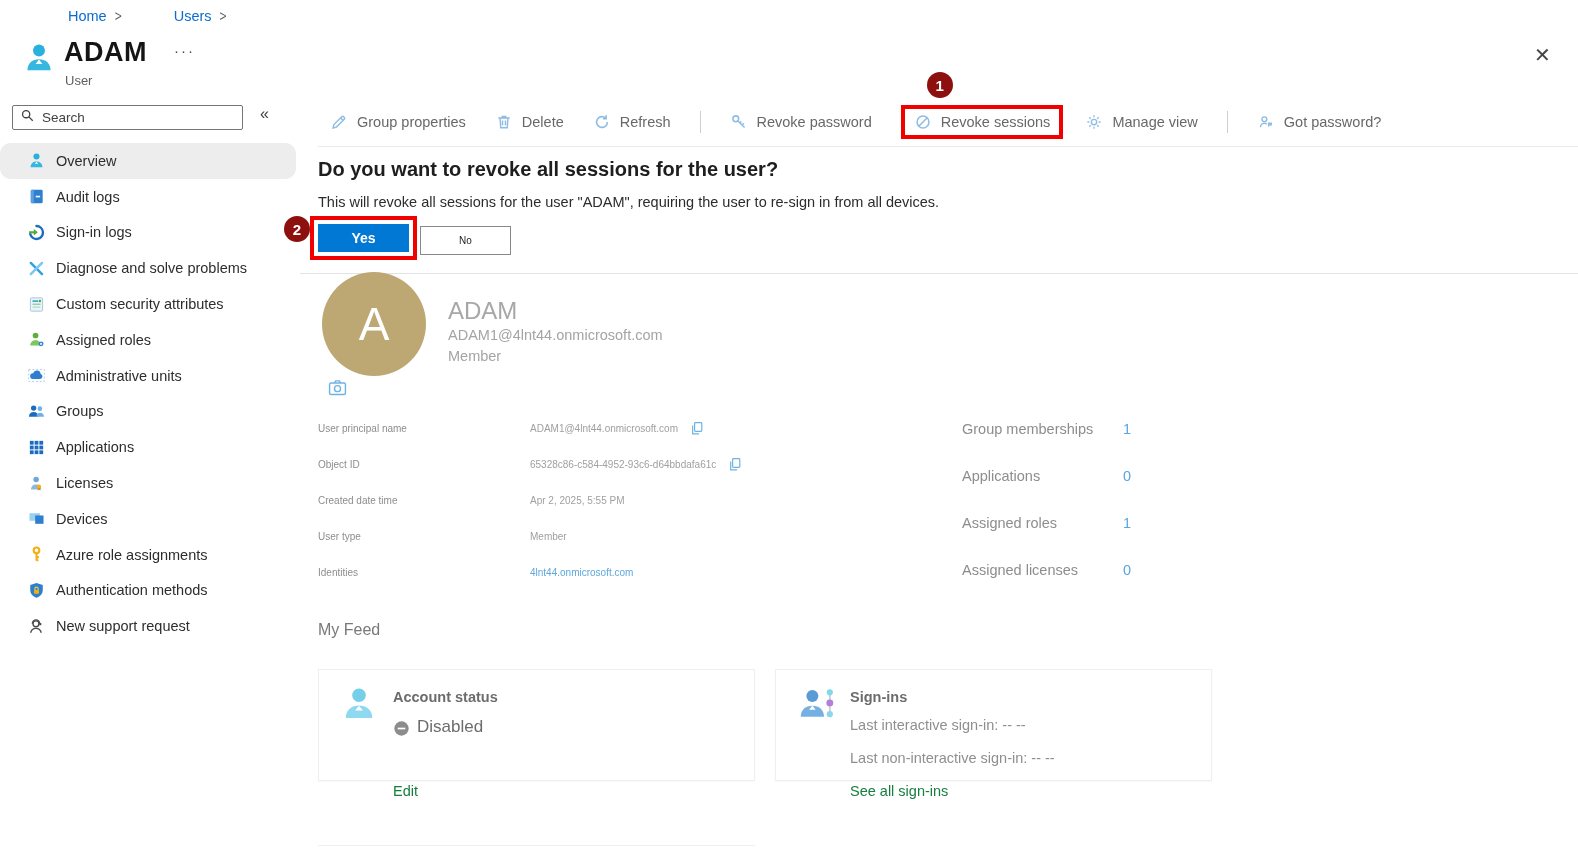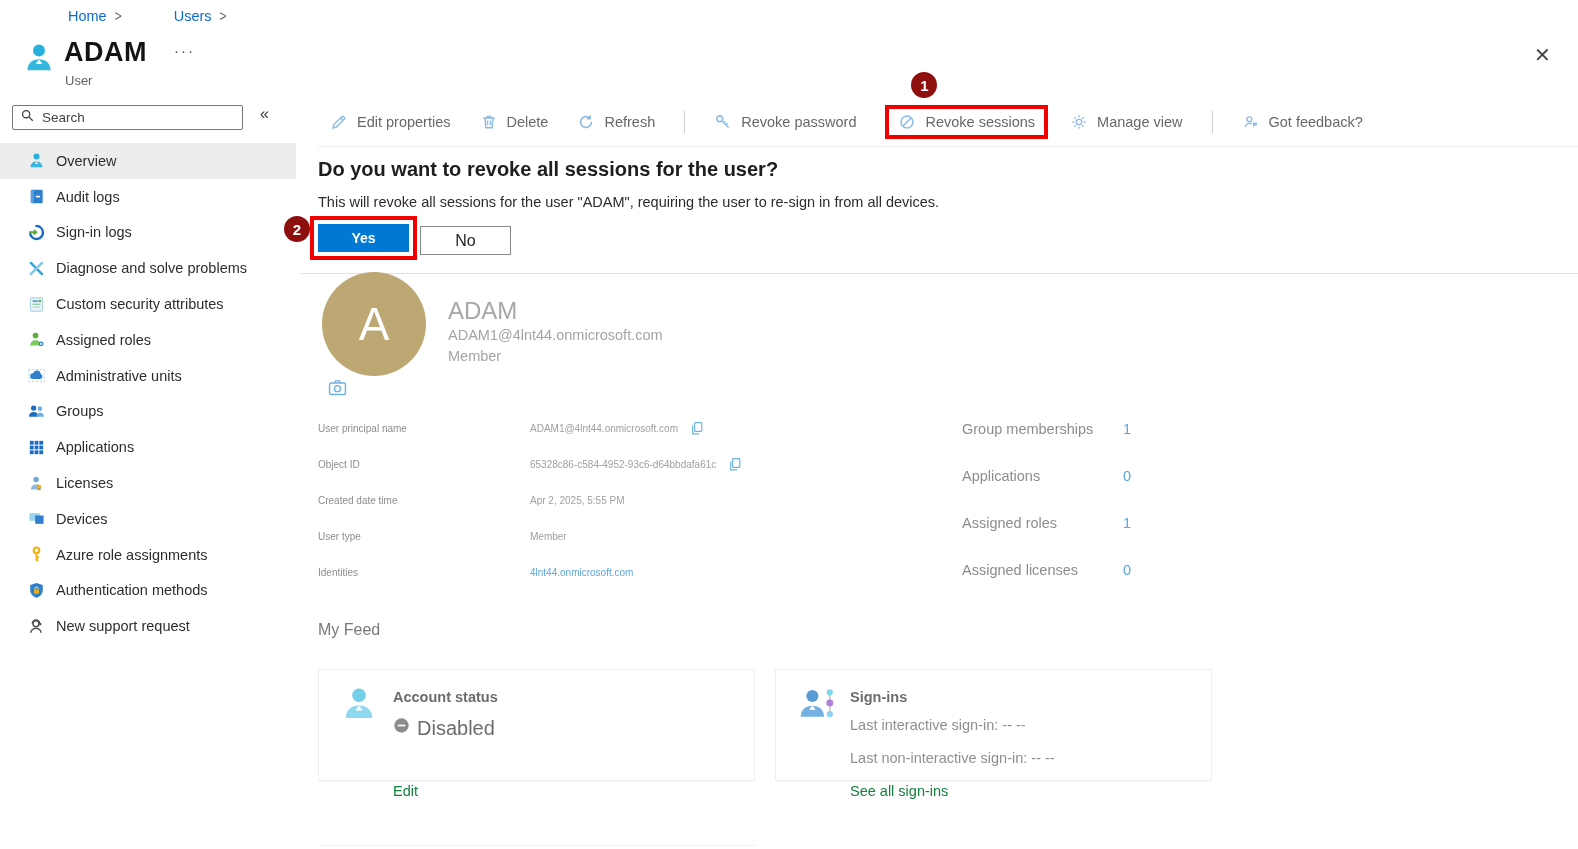--- a/index.html
+++ b/index.html
@@ -21,21 +21,21 @@
   .sidebar { left:0; top:105px; width:296px; }
   .search-row { display:flex; align-items:flex-start; padding-left:12px; height:26px; }
   .search-box { width:231px; height:25px; border:1px solid #757575; border-radius:2px;
      display:flex; align-items:center; padding:0 7px; gap:7px; background:#fff; }
   .search-box input { border:none; outline:none; flex:1; font-size:13.5px; color:#333;
      font-family:"Liberation Sans",sans-serif; }
   .search-box input::placeholder { color:#424242; }
   .collapse-btn { margin-left:17px; color:#3f3f3f; font-size:16px; cursor:pointer; }
   .nav { margin-top:12px; }
   .nav-item { height:35.8px; display:flex; align-items:center; padding-left:27px; gap:10px;
-     font-size:14.5px; color:#2d2d2d; cursor:pointer; }
+     font-size:14.5px; color:#2d2d2d; cursor:pointer;border-radius:11px; }
   .nav-item.selected { background:#ededed; }
   .nav-icon { width:19px; height:19px; flex:0 0 19px; }
   .nav-icon svg { width:19px; height:19px; display:block; }
 
   
   .toolbar { left:330px; top:103px; height:38px; display:flex; align-items:center;
      font-size:14.5px; color:#686868; }
   .tb-item { display:flex; align-items:center; gap:9px; margin-right:29px; cursor:pointer; white-space:nowrap; }
   .tb-item svg { width:18px; height:18px; display:block; }
   .tb-sep { width:1px; height:22px; background:#cfcfcf; margin-right:29px; }
@@ -48,21 +48,21 @@
   .badge1 { position:absolute; left:22px; top:-37px; }
   .badge2 { position:absolute; left:-30px; top:-4px; }
 
   
   .dialog-title { left:318px; top:158px; font-size:20px; font-weight:600; color:#1e1e1e; }
   .dialog-body { left:318px; top:194px; font-size:14.5px; color:#2c2c2c; }
   .yes-wrap { position:absolute; left:310px; top:216px; border:4px solid #f10000; padding:4px; }
   .btn-yes { width:91px; height:28px; background:#0078d4; color:#fff; border:1px solid #0078d4;
      font-size:14px; font-weight:600; font-family:"Liberation Sans",sans-serif; cursor:pointer; }
   .btn-no { position:absolute; left:420px; top:226px; width:91px; height:29px; background:#fff;
-     color:#1e1e1e; border:1px solid #8a8886; font-size:16px;
+     color:#1e1e1e; border:1px solid #8a8886; font-size:10px;
      font-family:"Liberation Sans",sans-serif; cursor:pointer; }
   .section-rule { left:300px; top:273px; width:1278px; height:1px; background:#e3e3e3; }
 
   
   .avatar { left:322px; top:272px; width:104px; height:104px; border-radius:50%;
      background:#bda873; color:#fff; font-size:46px; display:flex; align-items:center;
      justify-content:center; }
   .profile-name { left:448px; top:297px; font-size:24px; color:#a7a7a7; }
   .profile-upn  { left:448px; top:327px; font-size:14.5px; color:#a4a4a4; }
   .profile-member { left:448px; top:348px; font-size:14.5px; color:#a4a4a4; }
@@ -83,22 +83,22 @@
 
   
   .feed-heading { left:318px; top:621px; font-size:16px; color:#787878; }
   .feed-card { position:absolute; top:669px; width:437px; height:112px; background:#fff;
      border:1px solid #efefef; box-shadow:0 1px 2px rgba(0,0,0,0.03); }
   .card-account { left:318px; }
   .card-signins { left:775px; }
   .card-icon { position:absolute; left:20px; top:13px; width:40px; height:42px; }
   .card-icon svg { width:40px; height:42px; display:block; }
   .card-title { position:absolute; left:74px; top:19px; font-size:14.5px; font-weight:bold; color:#6c6c6c; }
-  .card-status { position:absolute; left:74px; top:47px; font-size:20px; color:#6c6c6c;
-     display:flex; align-items:flex-start; gap:7px; }
+  .card-status { position:absolute; left:74px; top:47px; font-size:17px; color:#6c6c6c;
+     display:flex; align-items:flex-end; gap:7px; }
   .card-line1 { position:absolute; left:74px; top:47px; font-size:14.5px; color:#8f8f8f; }
   .card-line2 { position:absolute; left:74px; top:80px; font-size:14.5px; color:#8f8f8f; }
   .card-action { position:absolute; left:74px; top:113px; font-size:14.5px; color:#15803d; cursor:pointer; }
   .minus-icon svg { width:17px; height:17px; display:block; }
   .next-card-rule { left:318px; top:845px; width:437px; height:1px; background:#f0f0f0; }
 </style>
 </head>
 <body>
 
 <div class="abs breadcrumb">
@@ -287,21 +287,21 @@
     </div>
   </div>
 </div>
 
 <div class="abs toolbar">
   <div class="tb-item">
     <svg viewBox="0 0 20 20" fill="none" stroke="#8fbce4" stroke-width="1.6">
         <path d="M3.4 16.6l.9-3.7 8.8-8.8a1.4 1.4 0 012 0l.8.8a1.4 1.4 0 010 2l-8.8 8.8z"></path>
         <path d="M11.8 5.4l2.8 2.8"></path>
       </svg>
-    <span>Edit properties</span>
+    <span>Group properties</span>
   </div>
   <div class="tb-item">
     <svg viewBox="0 0 20 20" fill="none" stroke="#8fbce4" stroke-width="1.6">
         <path d="M3.6 5.6h12.8M8 5.6V3.8h4v1.8M5.6 5.6l.8 10.8h7.2l.8-10.8M8.4 8.4v5.2M11.6 8.4v5.2"></path>
       </svg>
     <span>Delete</span>
   </div>
   <div class="tb-item">
     <svg viewBox="0 0 20 20" fill="none" stroke="#8fbce4" stroke-width="1.8">
         <path d="M16 10a6 6 0 11-1.8-4.3"></path>
@@ -334,21 +334,21 @@
       </svg>
     <span>Manage view</span>
   </div>
   <div class="tb-sep"></div>
   <div class="tb-item">
     <svg viewBox="0 0 20 20" fill="none" stroke="#8fbce4" stroke-width="1.5">
         <circle cx="8.2" cy="7" r="2.7"></circle>
         <path d="M3.6 15.8c.6-2.8 2.3-4.3 4.6-4.3 1.1 0 2 .3 2.8.9"></path>
         <path d="M12.2 10.6h4.4v3.4h-2.4l-2 1.8z" fill="#8fbce4" stroke="none"></path>
       </svg>
-    <span>Got feedback?</span>
+    <span>Got password?</span>
   </div>
 </div>
 <div class="abs toolbar-rule"></div>
 
 <div class="abs dialog-title">Do you want to revoke all sessions for the user?</div>
 <div class="abs dialog-body">This will revoke all sessions for the user "ADAM", requiring the user to re-sign in from all devices.</div>
 <div class="yes-wrap">
   <div class="step-badge badge2">2</div>
   <button class="btn-yes">Yes</button>
 </div>

